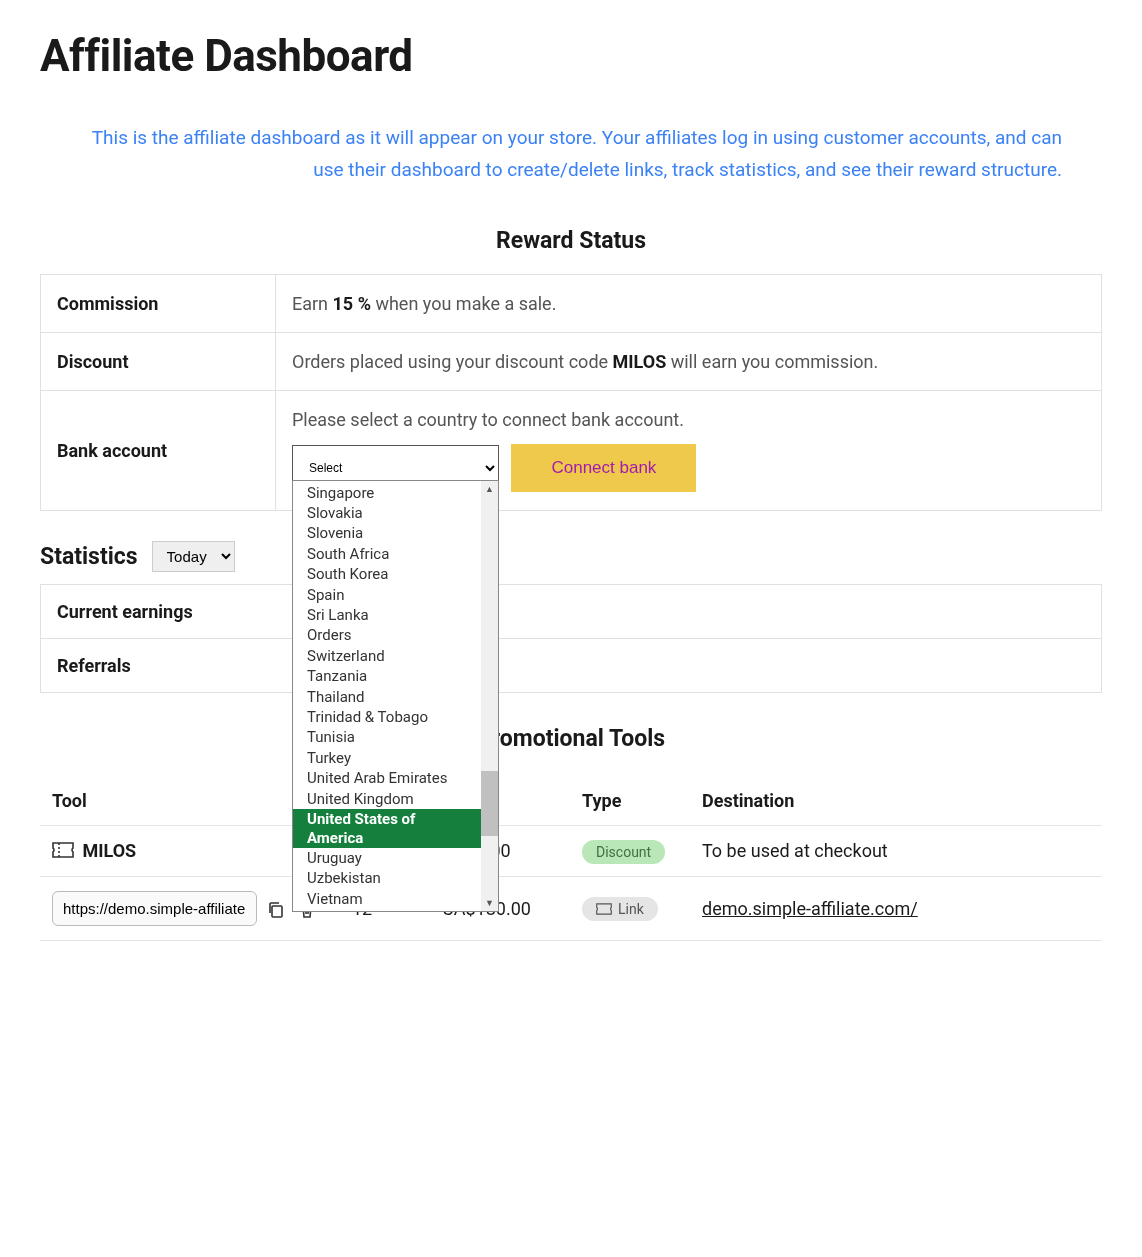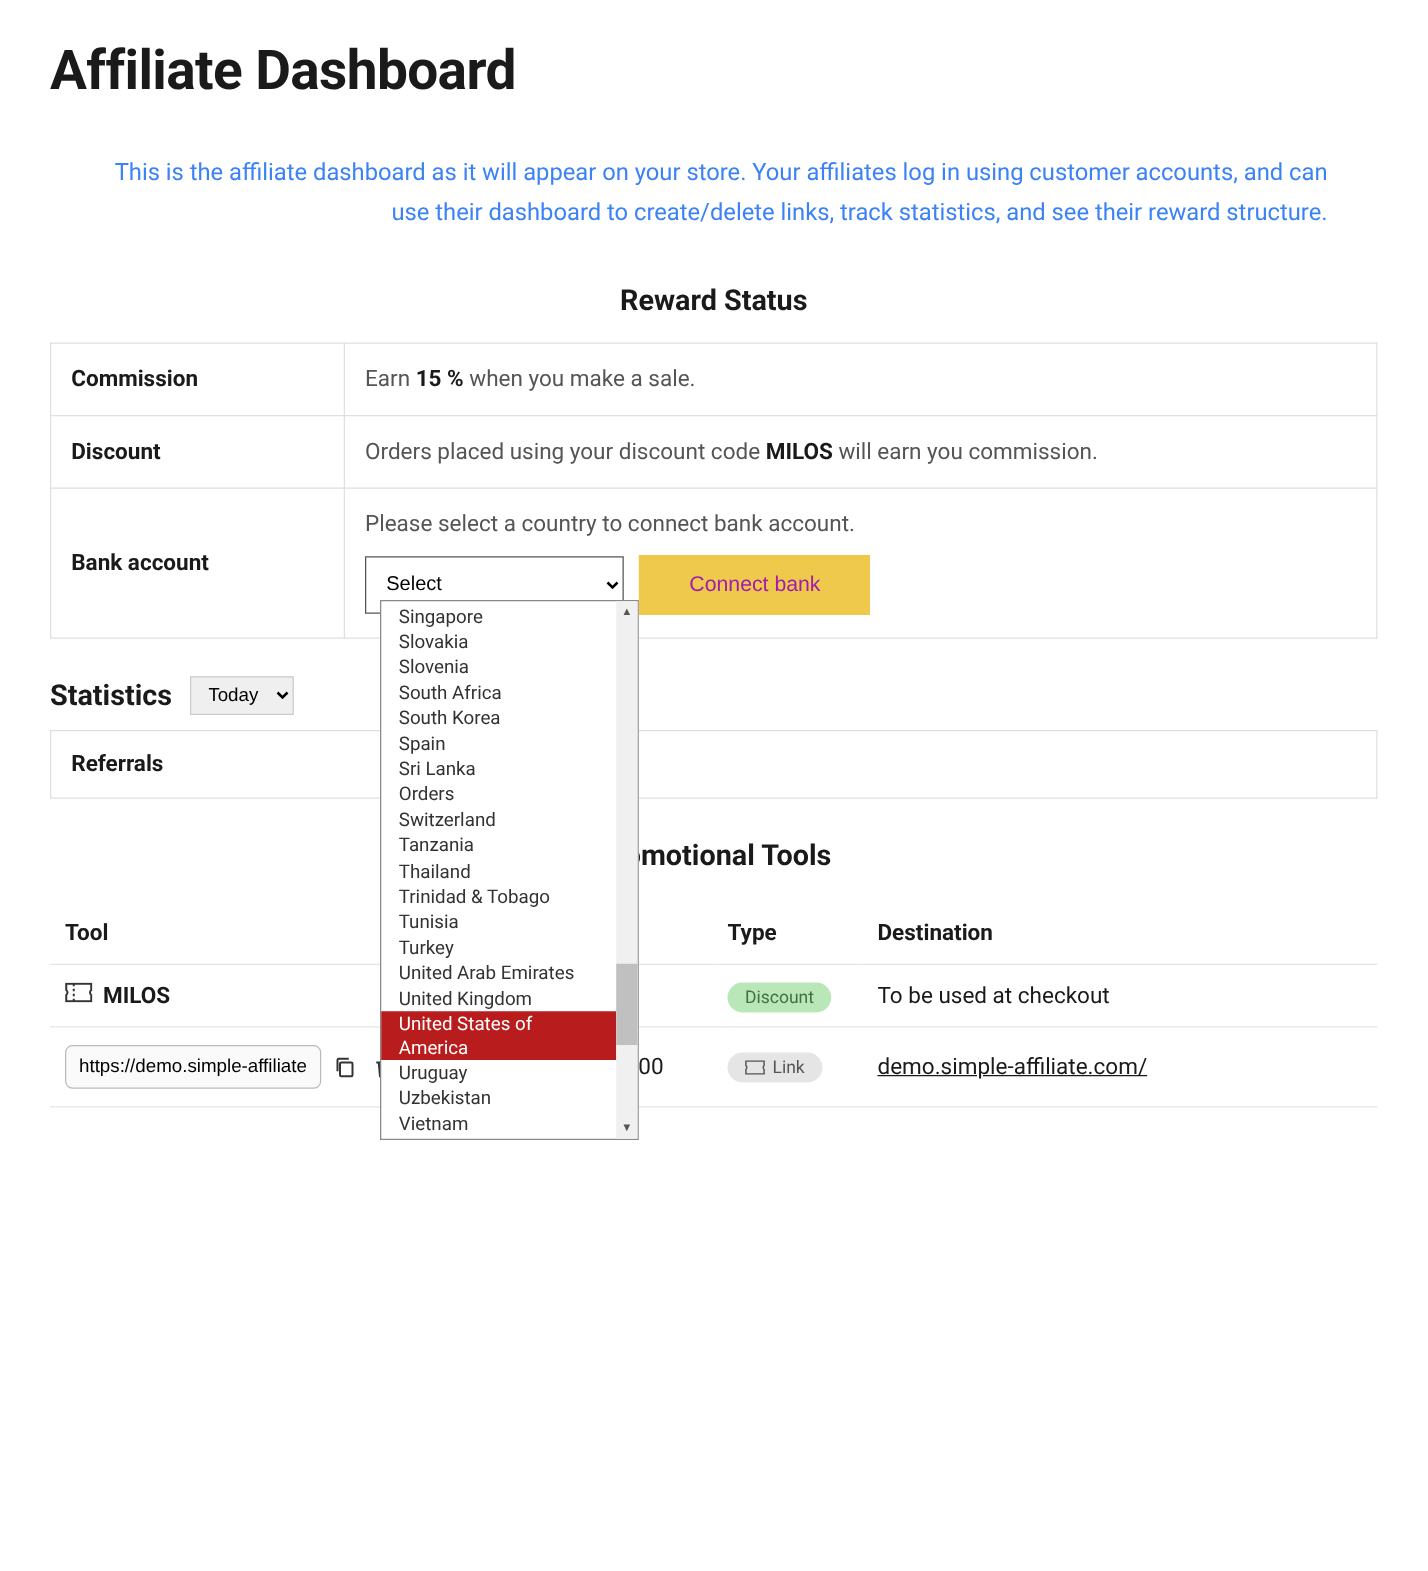--- a/index.html
+++ b/index.html
@@ -52,60 +52,61 @@
     .reward-table td strong {
       color: #1a1a1a;
       font-weight: 700;
     }
     .country-row { position: relative; }
     .country-select {
       margin-top: 14px;
       width: 207px;
       height: 46px;
       padding: 8px 12px;
-      font-size: 16px;
+      font-size: 12px;
       border: 1px solid #555;
       background: #fff;
       vertical-align: middle;
     }
     .connect-btn {
       margin-top: 14px;
       margin-left: 8px;
       padding: 14px 40px;
       background: #efc94c;
       border: none;
       font-size: 17px;
       color: #a21caf;
       cursor: pointer;
       vertical-align: middle;
     }
     
     .dropdown-list {
       position: absolute;
-      left: 12px;
+      left: 0;
       top: 49px;
       width: 207px;
       background: #fff;
       border: 1px solid #888;
       font-size: 15px;
       z-index: 10;
       display: flex;
     }
     .dropdown-items {
       flex: 1;
       padding: 2px 0;
     }
     .dropdown-items div {
       padding: 1px 14px;
       line-height: 18.4px;
       color: #333;
     }
     .dropdown-items div.selected {
-      background: #b91c1c;
+      background: #15803d;
       color: #fff;
+      font-weight: bold;
     }
     .scrollbar {
       width: 17px;
       background: #f0f0f0;
       position: relative;
     }
     .scroll-arrow {
       height: 17px;
       display: flex;
       align-items: center;
@@ -277,20 +278,23 @@
 
 <div class="stats-header">
   <h3>Statistics</h3>
   <select class="period-select">
     <option>Today</option>
   </select>
 </div>
 
 <table class="stats-table">
   <tbody>
+      <tr>
+        <td>Current earnings</td>
+      </tr>
   <tr>
         <td>Referrals</td>
       </tr>
 </tbody>
   </table>
 
 <h2 class="promo-title">Promotional Tools</h2>
 
 <table class="promo-table">
   <thead>

